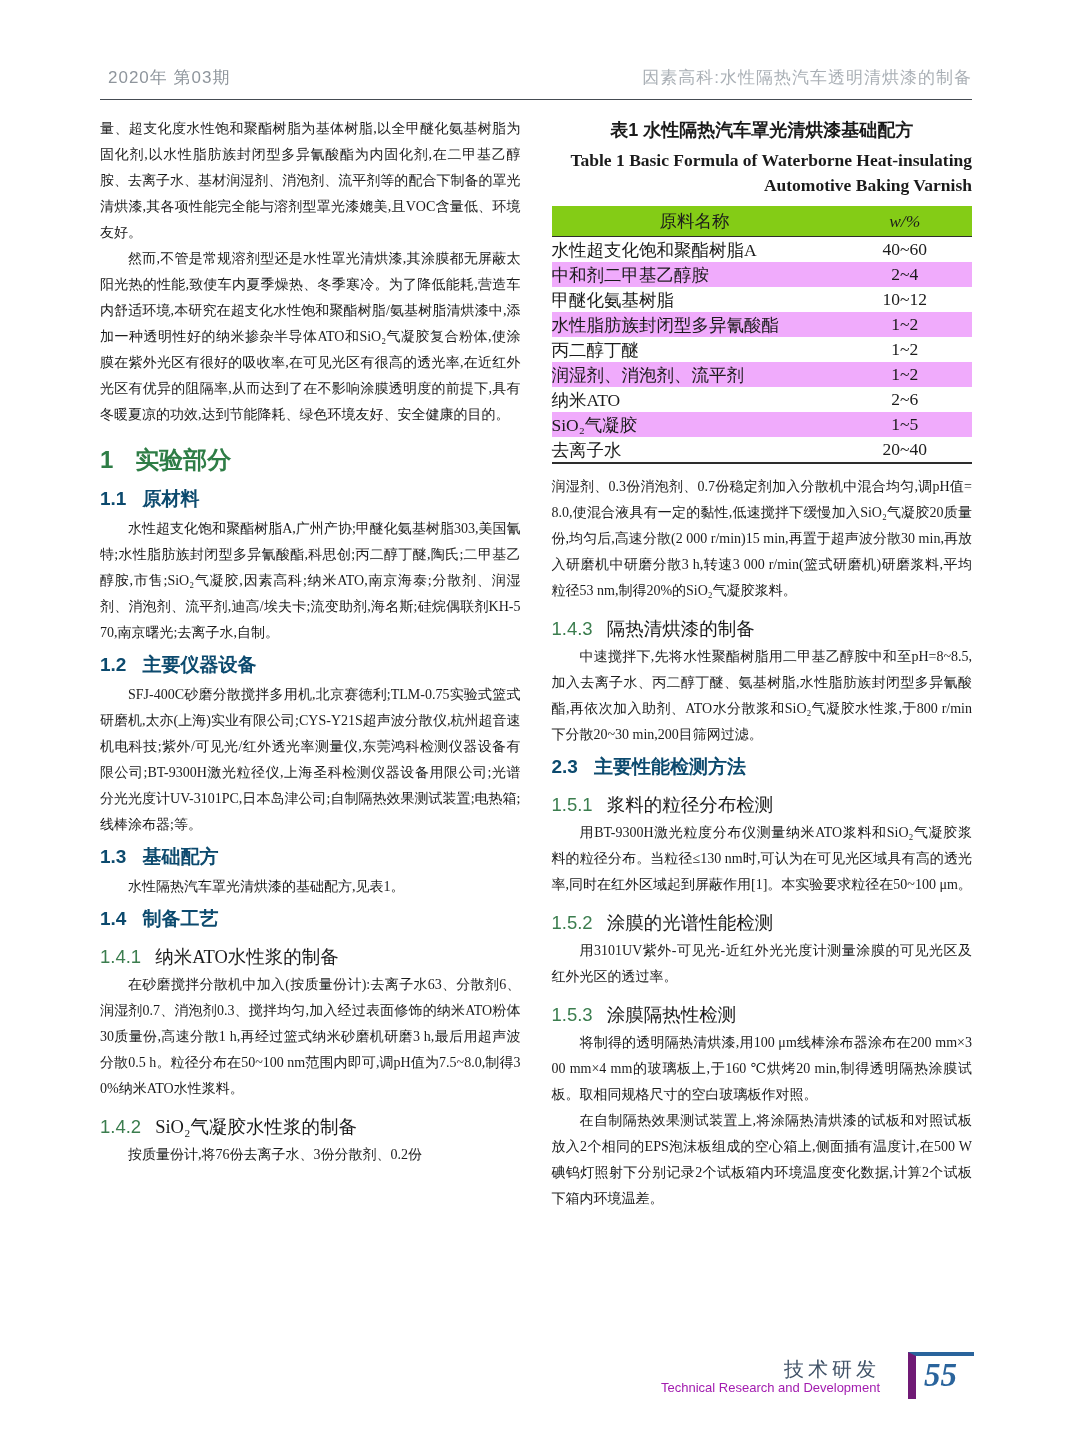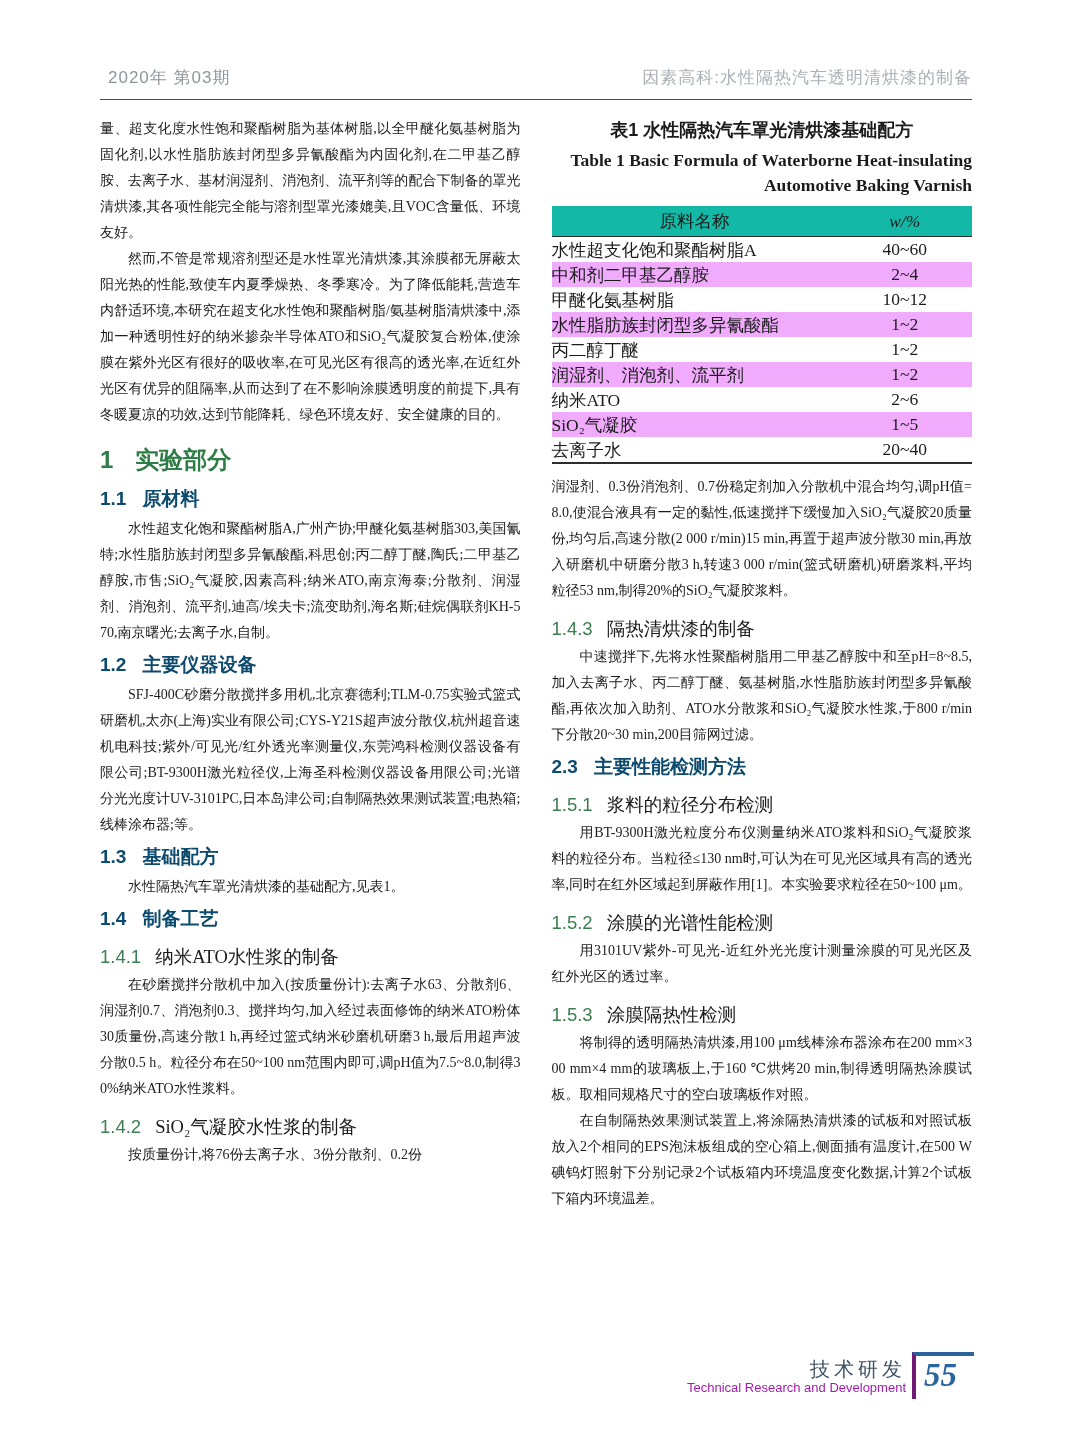--- a/index.html
+++ b/index.html
@@ -63,46 +63,46 @@
   .tcap-en{
     text-align:right;font-family:"Liberation Serif","DejaVu Serif",serif;
     font-weight:bold;font-size:17.5px;line-height:25px;margin:0;
   }
   table.formula{
     width:100%;border-collapse:collapse;margin-top:8px;
     font-size:17.5px;
     border-bottom:2px solid #2d2d2d;
   }
   table.formula th{
-    background:#14b8a6;font-weight:normal;
+    background:#84cc16;font-weight:normal;
     border-bottom:1.5px solid #2d2d2d;
     height:30px;padding:0;
   }
   table.formula td{height:25px;padding:0;}
   table.formula tr.green td{background:#f0abfc;}
   td.name,th.name{text-align:left;padding-left:10px;width:68%;}
   th.name{text-align:center;}
   td.val,th.val{text-align:center;width:32%;}
   th.val,.witalic{font-style:italic;font-family:"Liberation Serif","DejaVu Serif",serif;}
   
   .footer{
     position:absolute;top:1352px;right:98px;
     display:flex;align-items:flex-start;
   }
-  .foot-labels{text-align:right;margin-right:6px;padding-top:6px;}
+  .foot-labels{text-align:right;margin-right:28px;padding-top:6px;}
   .foot-cn{
     font-family:"Liberation Sans","DejaVu Sans",sans-serif;
     font-size:20px;color:#3f5166;letter-spacing:4px;line-height:22px;
   }
   .foot-en{
     font-family:"Liberation Sans","DejaVu Sans",sans-serif;
     font-size:13px;color:#a21caf;line-height:16px;
   }
   .foot-bracket{
-    border-left:4px solid #701a75;
+    border-left:8px solid #701a75;
     border-top:4px solid #2a649c;
     padding:1px 14px 6px 8px;
     min-width:36px;
   }
   .foot-num{
     font-family:"Liberation Serif","DejaVu Serif",serif;
     font-style:italic;font-weight:bold;
     font-size:33px;color:#2a649c;line-height:36px;
   }
 </style>

